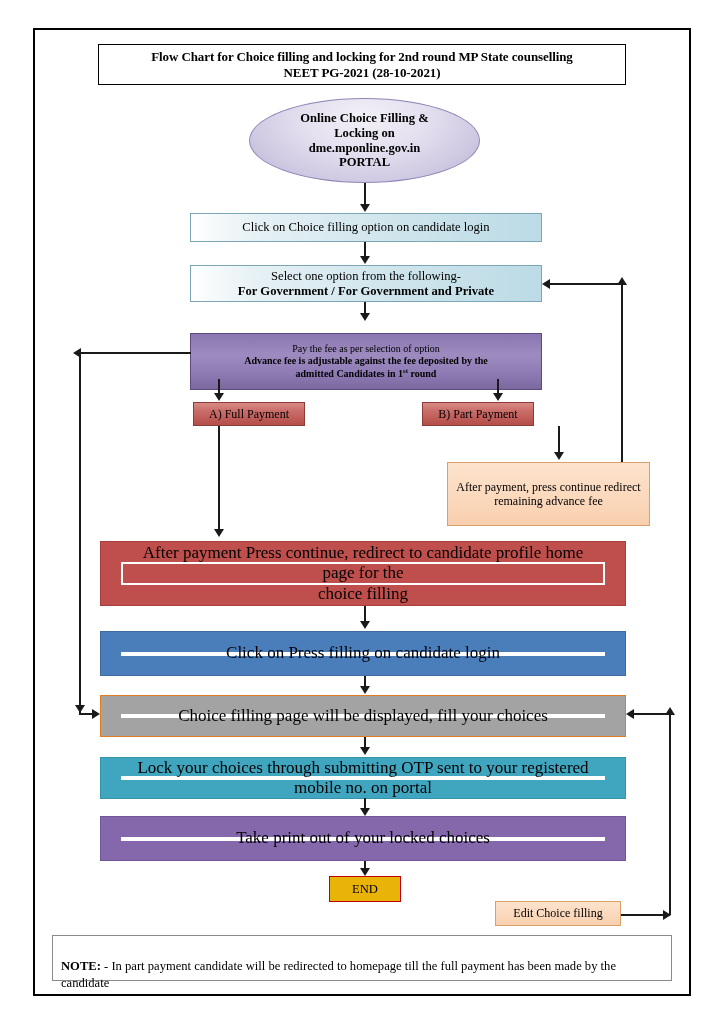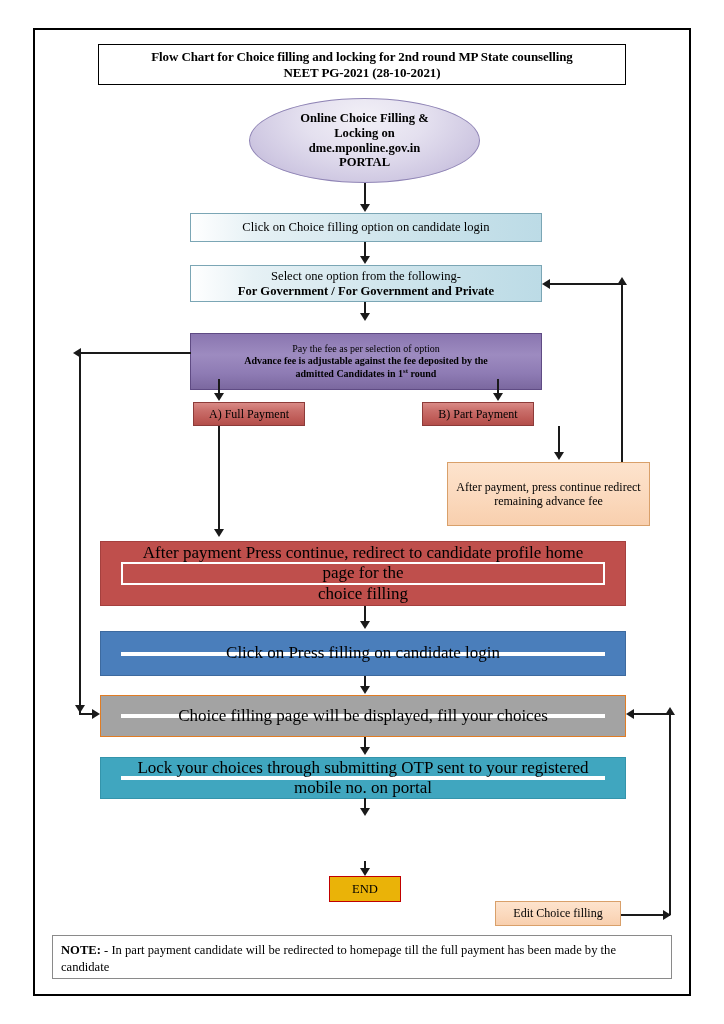--- a/index.html
+++ b/index.html
@@ -134,21 +134,21 @@
   }
 
   
   #note-box {
     position: absolute;
     left: 52px; top: 935px;
     width: 620px; height: 44px;
     border: 1px solid #8a8a8a;
     background: #ffffff;
     box-sizing: border-box;
-    padding: 6px 8px;
+    padding: 22px 8px;
     font-size: 12.6px;
     line-height: 1.32;
     text-align: left;
   }
   #note-box b { font-weight: bold; }
 
   
   .ln { position: absolute; background: #1a1a1a; }
   .v  { width: 1.6px; }
   .h  { height: 1.6px; }
@@ -290,20 +290,25 @@
 
   <div id="box-lock" class="node band">
     <div class="inner">
       <div class="txt">Lock your choices through submitting OTP sent to your registered mobile no. on portal</div>
     </div>
   </div>
 
   <div class="ln v" style="left:364px; top:798px; height:11px;"></div>
   <div class="arrow down" style="left:360px; top:808px;"></div>
 
+  <div id="box-print" class="node band">
+    <div class="inner">
+      <div class="txt">Take print out of your locked choices</div>
+    </div>
+  </div>
 
   <div class="ln v" style="left:364px; top:861px; height:9px;"></div>
   <div class="arrow down" style="left:360px; top:868px;"></div>
 
   <div id="box-end" class="node">
     <div class="txt">END</div>
   </div>
 
   <div id="box-edit-choice" class="node peach">
     <div class="txt">Edit Choice filling</div>

